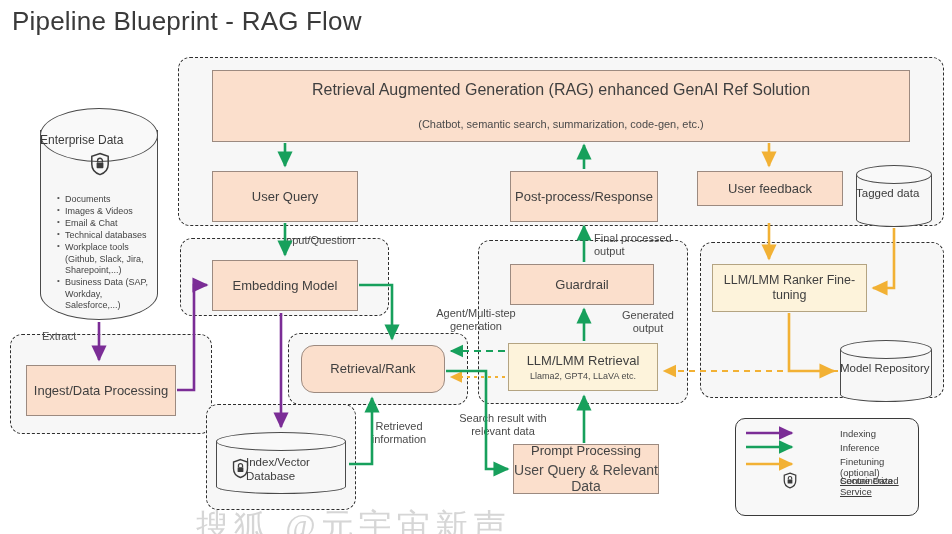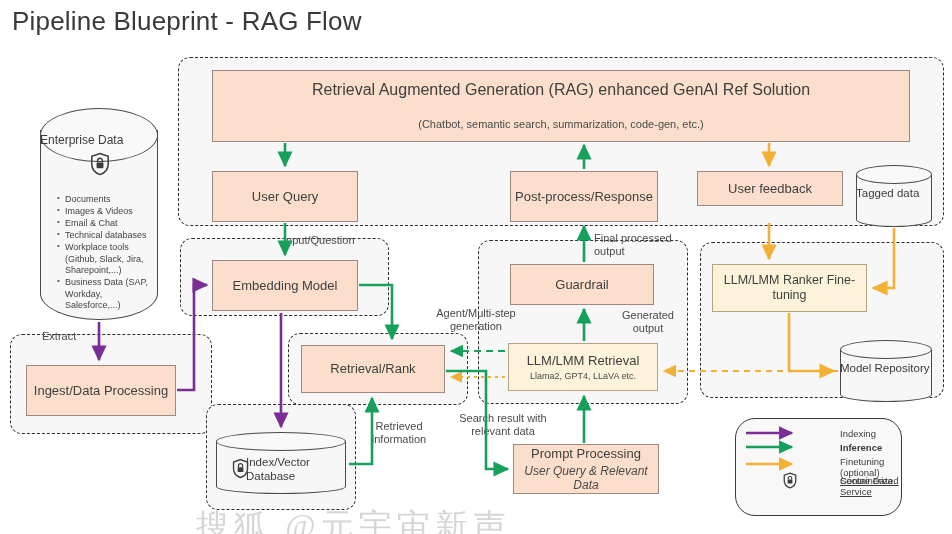--- a/index.html
+++ b/index.html
@@ -243,21 +243,21 @@
   </div>
 
   <div class="abs box yellow" style="left:712px; top:264px; width:155px; height:48px; font-size:12.5px;">
     <div>LLM/LMM Ranker Fine-tuning</div>
   </div>
 
   <div class="abs box" style="left:26px; top:365px; width:150px; height:51px; font-size:13px;">
     <div>Ingest/Data Processing</div>
   </div>
 
-  <div class="abs box" style="left:301px; top:345px; width:144px; height:48px; font-size:13px;">
+  <div class="abs box" style="left:301px; top:345px; width:144px; height:48px; font-size:13px;border-radius:13px;">
     <div>Retrieval/Rank</div>
   </div>
 
   <div class="abs box yellow" style="left:508px; top:343px; width:150px; height:48px; font-size:13px;">
     <div>LLM/LMM Retrieval</div>
     <div class="sub" style="font-size:9px;">Llama2, GPT4, LLaVA etc.</div>
   </div>
 
   <div class="cyl" style="left:840px; top:340px; width:92px; height:76px;">
     <div class="cyl-body" style="top:9px; height:53px;"></div>
@@ -273,21 +273,21 @@
         <path d="M10 1.5 L18.2 4.4 L18.2 12.2 C18.2 17.4 14.6 21 10 22.6 C5.4 21 1.8 17.4 1.8 12.2 L1.8 4.4 Z" fill="none" stroke="#3c3c3c" stroke-width="1.6"></path>
         <rect x="6.6" y="10.6" width="6.8" height="5.6" rx="0.8" fill="#3c3c3c"></rect>
         <path d="M7.6 10.6 L7.6 8.6 A2.4 2.4 0 0 1 12.4 8.6 L12.4 10.6" fill="none" stroke="#3c3c3c" stroke-width="1.5"></path>
       </svg>
     </div>
     <div class="cyl-content" style="top:24px; left:30px; right:2px; font-size:11.5px; line-height:1.18;">Index/Vector Database</div>
   </div>
 
   <div class="abs box" style="left:513px; top:444px; width:146px; height:50px; font-size:13px;">
     <div>Prompt Processing</div>
-    <div class="sub" style="font-size:12px;font-style:italic;">User Query &amp; Relevant Data</div>
+    <div class="sub" style="font-size:14px;">User Query &amp; Relevant Data</div>
   </div>
 
   <div class="edge-label" style="left:283px; top:234px; width:110px; text-align:left;">Input/Question</div>
 
   <div class="edge-label" style="left:594px; top:232px; width:92px; text-align:left;">Final processed output</div>
 
   <div class="edge-label" style="left:421px; top:307px; width:110px;">Agent/Multi-step generation</div>
 
   <div class="edge-label" style="left:610px; top:309px; width:76px;">Generated output</div>
 
@@ -345,21 +345,21 @@
       <path d="M349,464 L372,464 L372,398" stroke="#17a05c" stroke-width="2.6" marker-end="url(#ah-green)"></path>
 
       <path d="M99,322 L99,360" stroke="#7b2d96" stroke-width="2.6" marker-end="url(#ah-purple)"></path>
 
       <path d="M177,390 L194,390 L194,285 L207,285" stroke="#7b2d96" stroke-width="2.6" marker-end="url(#ah-purple)"></path>
 
       <path d="M281,313 L281,427" stroke="#7b2d96" stroke-width="2.6" marker-end="url(#ah-purple)"></path>
     </g>
   </svg>
 
-  <div class="abs" id="legend" style="left:735px; top:418px; width:167px; height:98px;border-radius:20px;">
+  <div class="abs" id="legend" style="left:735px; top:418px; width:184px; height:98px;">
     <svg class="abs" style="left:0; top:0; width:172px; height:98px;" viewBox="0 0 172 98">
       <defs>
         <marker id="lg-purple" markerWidth="7" markerHeight="7" refX="5.6" refY="3.3" orient="auto" markerUnits="strokeWidth">
           <path d="M0,0.4 L6.2,3.3 L0,6.2 z" fill="#7b2d96"></path>
         </marker>
         <marker id="lg-green" markerWidth="7" markerHeight="7" refX="5.6" refY="3.3" orient="auto" markerUnits="strokeWidth">
           <path d="M0,0.4 L6.2,3.3 L0,6.2 z" fill="#17a05c"></path>
         </marker>
         <marker id="lg-orange" markerWidth="7" markerHeight="7" refX="5.6" refY="3.3" orient="auto" markerUnits="strokeWidth">
           <path d="M0,0.4 L6.2,3.3 L0,6.2 z" fill="#f2b134"></path>
@@ -372,21 +372,21 @@
 
     <div class="abs" style="left:47px; top:53px; width:14px; height:17px;">
       <svg width="14" height="17" viewBox="0 0 20 24">
         <path d="M10 1.5 L18.2 4.4 L18.2 12.2 C18.2 17.4 14.6 21 10 22.6 C5.4 21 1.8 17.4 1.8 12.2 L1.8 4.4 Z" fill="none" stroke="#3c3c3c" stroke-width="1.8"></path>
         <rect x="6.6" y="10.6" width="6.8" height="5.6" rx="0.8" fill="#3c3c3c"></rect>
         <path d="M7.6 10.6 L7.6 8.6 A2.4 2.4 0 0 1 12.4 8.6 L12.4 10.6" fill="none" stroke="#3c3c3c" stroke-width="1.6"></path>
       </svg>
     </div>
 
     <div class="row lbl" style="top:9px;">Indexing</div>
-    <div class="row lbl" style="top:23px;font-weight:bold;">Inference</div>
+    <div class="row lbl" style="top:23px;">Inference</div>
     <div class="row lbl" style="top:37px; width:58px;">Finetuning (optional)</div>
     <div class="row lbl" style="top:56px;">Secure Data</div>
     <div class="row lbl" style="top:56px; width:62px;text-decoration:underline;">Containerized Service</div>
   </div>
 
   <div id="watermark">搜狐 @元宇宙新声</div>
 
 </div>
 
 </body></html>

